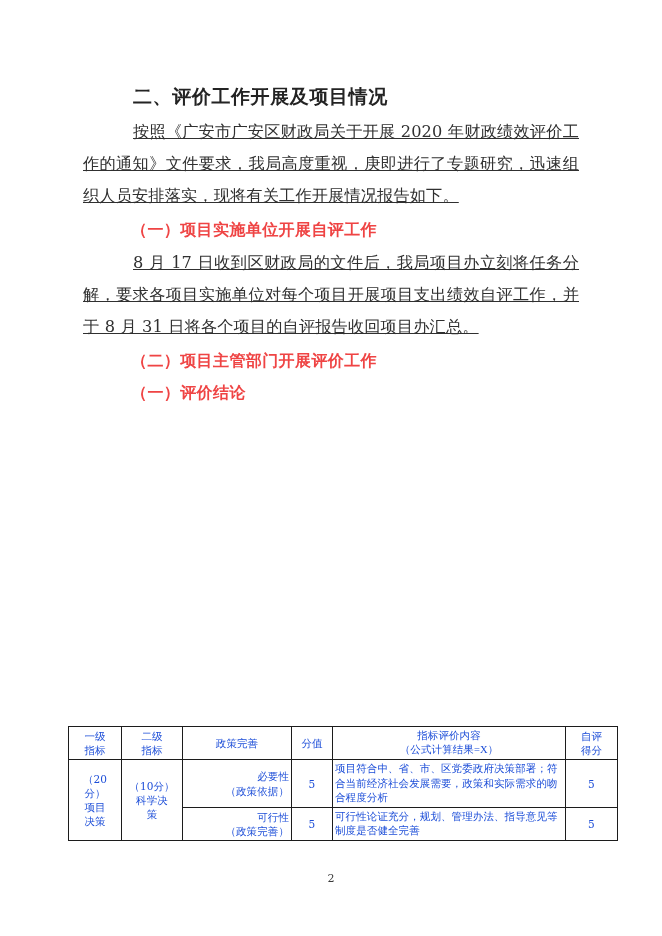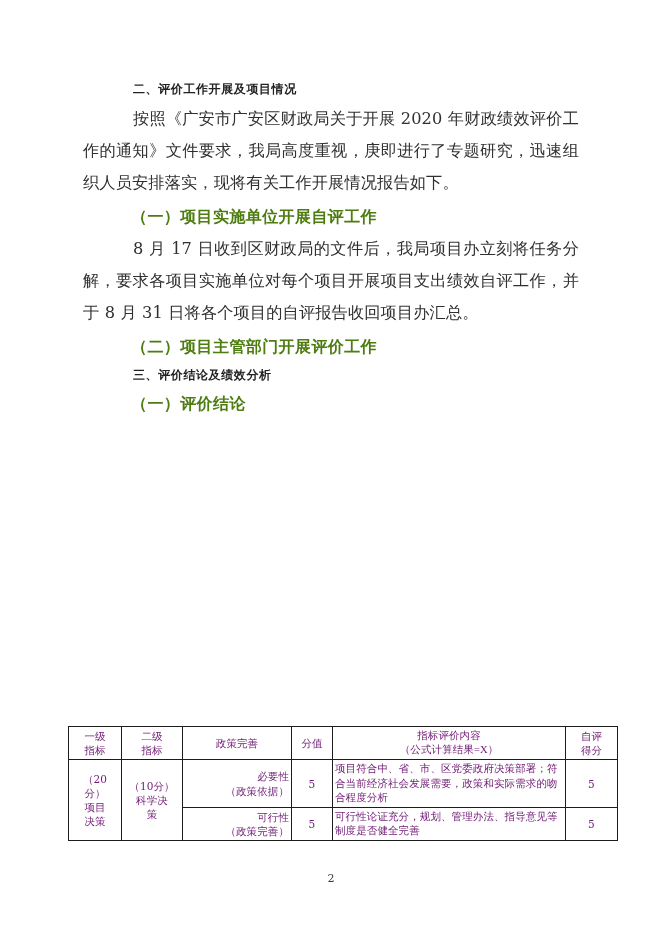--- a/index.html
+++ b/index.html
@@ -26,65 +26,66 @@
 
   .content {
     position: absolute;
     left: 83px;
     top: 78px;
     width: 496px;
   }
 
   
   .h-major {
-    font-size: 12px;
+    font-size: 19px;
     font-weight: bold;
     letter-spacing: 0.6px;
     line-height: 1.9;
     margin: 0 0 2px 0;
     text-indent: 50px;
     color: #232323;
   }
   .h-minor {
     font-size: 16px;
     font-weight: bold;
     letter-spacing: 0.4px;
     line-height: 1.95;
     margin: 0 0 1px 0;
     text-indent: 48px;
-    color: #4d7c0f;
+    color: #ef4444;
   }
 
   
   .para {
     font-size: 16.2px;
     line-height: 1.98;
     margin: 0 0 2px 0;
     text-align: justify;
     text-justify: inter-ideograph;
     text-indent: 50px;
     letter-spacing: 0.15px;
     color: #303030;
+    text-decoration: underline;
   }
   .para.wide-indent {
     text-indent: 60px;
   }
 
   
   .score-table-wrap {
     position: absolute;
     left: 68px;
     top: 726px;
     width: 523px;
   }
   table.score-table {
     border-collapse: collapse;
     width: 523px;
     table-layout: fixed;
-    color: #701a75;
+    color: #1d4ed8;
   }
   table.score-table td {
     border: 1px solid #1c1c1c;
     padding: 2px 2px;
     font-size: 10.5px;
     line-height: 1.35;
     vertical-align: middle;
     letter-spacing: 0.1px;
   }
   td.c-lvl1   { width: 48px;  text-align: center; }
@@ -122,21 +123,20 @@
 
     <div class="para">按照《广安市广安区财政局关于开展 2020 年财政绩效评价工作的通知》文件要求，我局高度重视，庚即进行了专题研究，迅速组织人员安排落实，现将有关工作开展情况报告如下。</div>
 
     <div class="h-minor">（一）项目实施单位开展自评工作</div>
 
     <div class="para">8 月 17 日收到区财政局的文件后，我局项目办立刻将任务分解，要求各项目实施单位对每个项目开展项目支出绩效自评工作，并于 8 月 31 日将各个项目的自评报告收回项目办汇总。</div>
 
     <div class="h-minor">（二）项目主管部门开展评价工作</div>
 
 
-    <div class="h-major">三、评价结论及绩效分析</div>
 
     <div class="h-minor">（一）评价结论</div>
 
 
   </div>
 
   <div class="score-table-wrap">
     <table class="score-table">
       <tbody>
         <tr>

